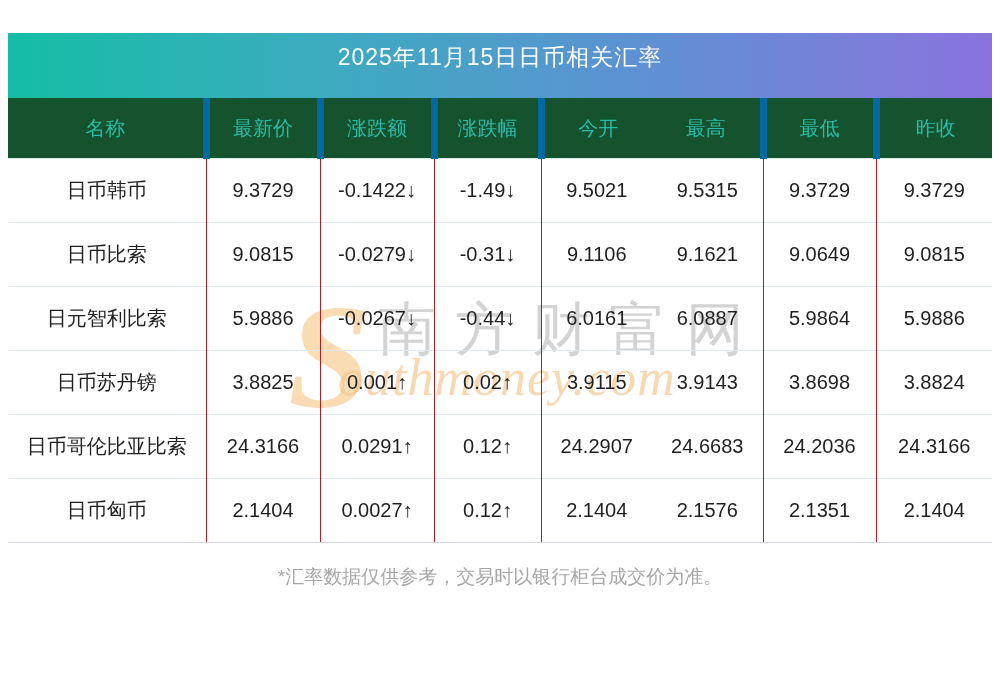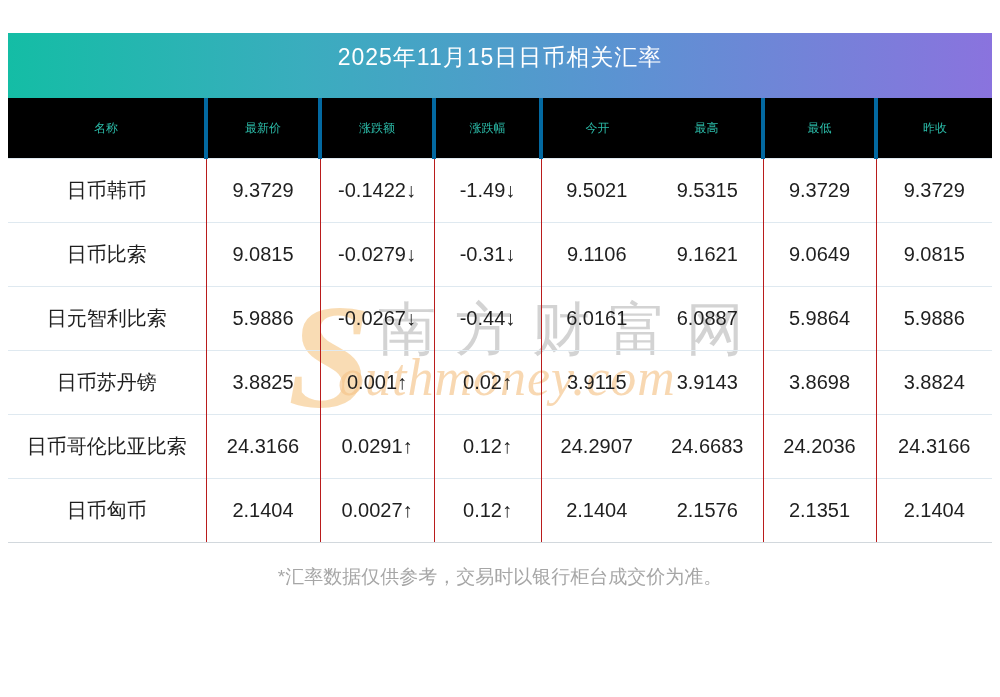--- a/index.html
+++ b/index.html
@@ -37,30 +37,30 @@
     color:rgba(245,196,138,0.66);
   }
 
   
   table.rates{
     position:relative;z-index:2;
     width:984px;border-collapse:collapse;table-layout:fixed;
     background:transparent;
   }
   table.rates th{
-    height:58px;background:#000000;color:#2bbba8;
-    font-size:12px;font-weight:normal;text-align:center;
+    height:58px;background:#14532d;color:#2bbba8;
+    font-size:20px;font-weight:normal;text-align:center;
   }
   table.rates td{
     height:61px;text-align:center;font-size:20px;color:#1f1f1f;
     border-top:1px solid #dfe9f0;background:transparent;
   }
   table.rates tr:last-child td{border-bottom:1px solid #d2d8dd;}
   .bl{border-left:1px solid #b91c1c;}
-  th.bl{border-left:4px solid #0369a1;}
+  th.bl{border-left:7px solid #0369a1;}
   td.down{color:#089200;}
   td.up{color:#fb2e2e;}
 
   
   .footnote{
     position:relative;z-index:2;
     margin-top:21px;text-align:center;font-size:19px;color:#a6a6a6;
   }
 </style>
 </head>

